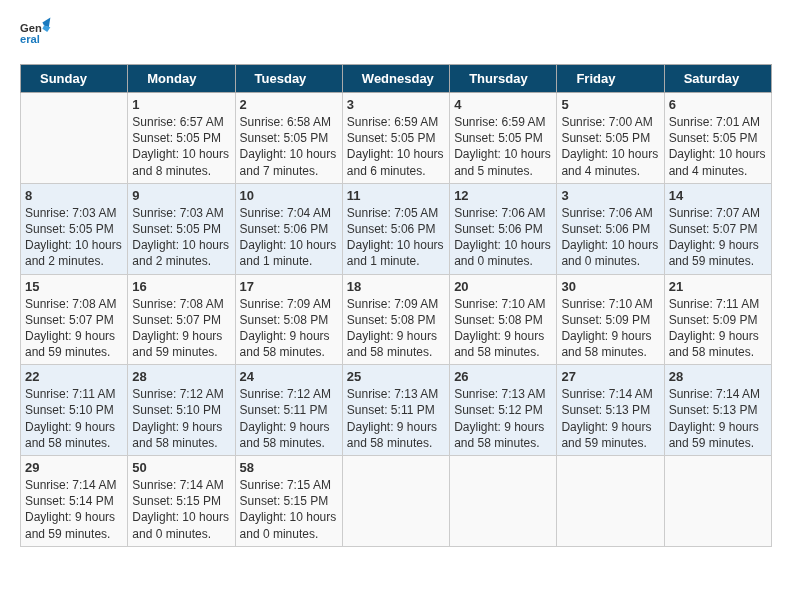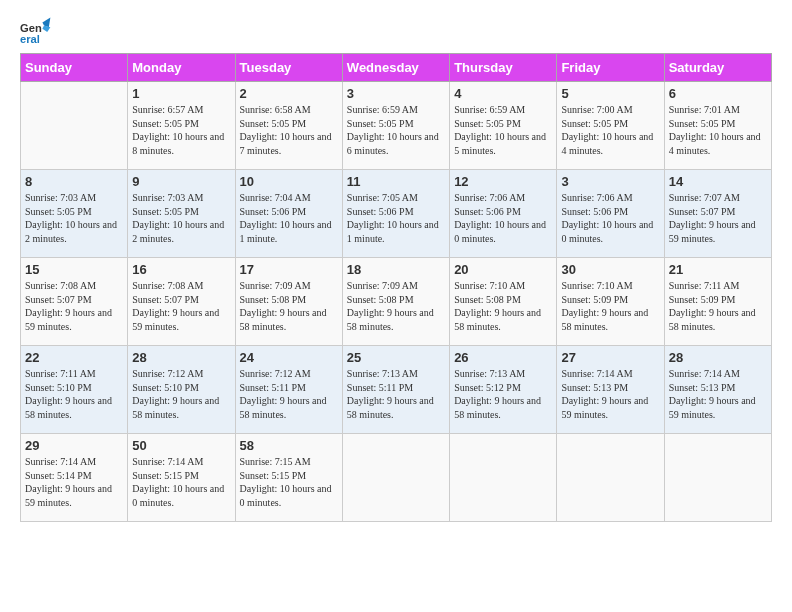--- a/index.html
+++ b/index.html
@@ -7,21 +7,21 @@
       font-family: Arial, sans-serif;
       background: #fff;
       width: 792px;
       min-height: 612px;
       padding: 16px 20px;
     }
     .header-area {
       display: flex;
       justify-content: space-between;
       align-items: center;
-      margin-bottom: 5px;
+      margin-bottom: 16px;
     }
     .logo {
       display: flex;
       align-items: center;
       gap: 4px;
     }
     .logo-text {
       font-size: 18px;
       font-weight: bold;
       color: #333;
@@ -45,25 +45,25 @@
     .subtitle {
       font-size: 16px;
       color: #555;
     }
     table {
       width: 100%;
       border-collapse: collapse;
       table-layout: fixed;
     }
     thead tr th {
-      background-color: #d946ef;
+      background-color: #0c4a6e;
       color: #fff;
       font-size: 13px;
       font-weight: bold;
-      padding: 6px 4px;
+      padding: 6px 19px;
       text-align: left;
       border: 1px solid #aaa;
     }
     tbody tr td {
       vertical-align: top;
       padding: 4px 4px;
       font-size: 10.5px;
       color: #333;
       border: 1px solid #ccc;
       height: 88px;
@@ -74,24 +74,23 @@
     tbody tr:nth-child(even) td {
       background-color: #e8f0f8;
     }
     .day-num {
       font-weight: bold;
       font-size: 13px;
       display: block;
       margin-bottom: 2px;
     }
     .day-info {
-      font-size: 10px;
+      font-size: 12px;
       line-height: 1.35;
       color: #333;
-      font-family: Liberation Serif, serif;
     }
     .empty-cell {
       background-color: #f9f9f9 !important;
     }
   </style>
 </head>
 <body>
 
 <div class="header-area">
   <div class="logo">

